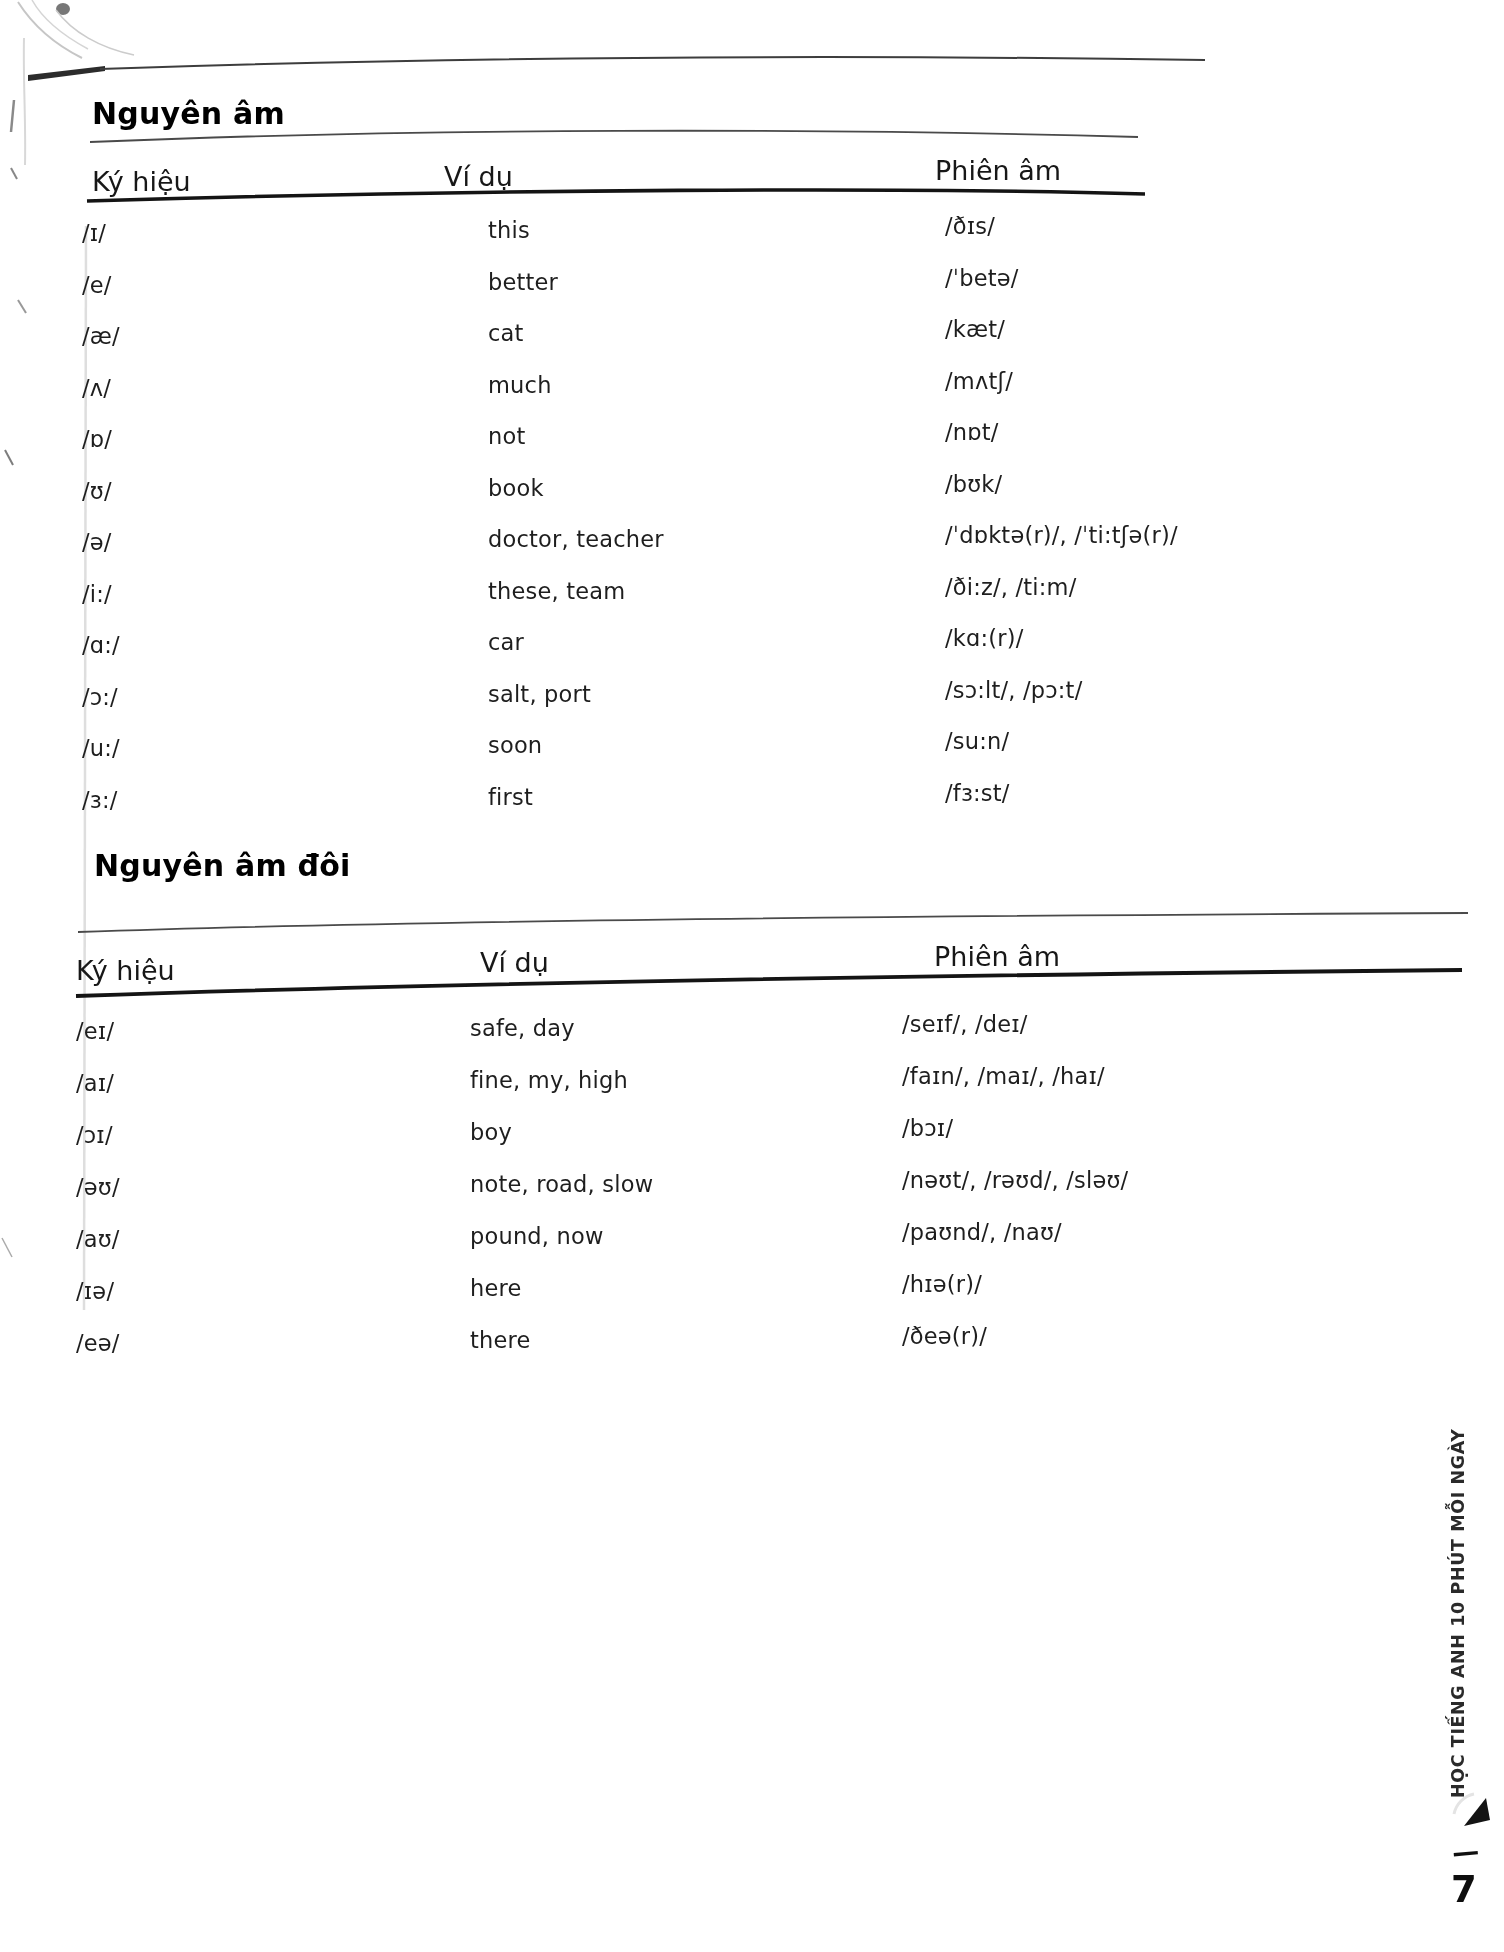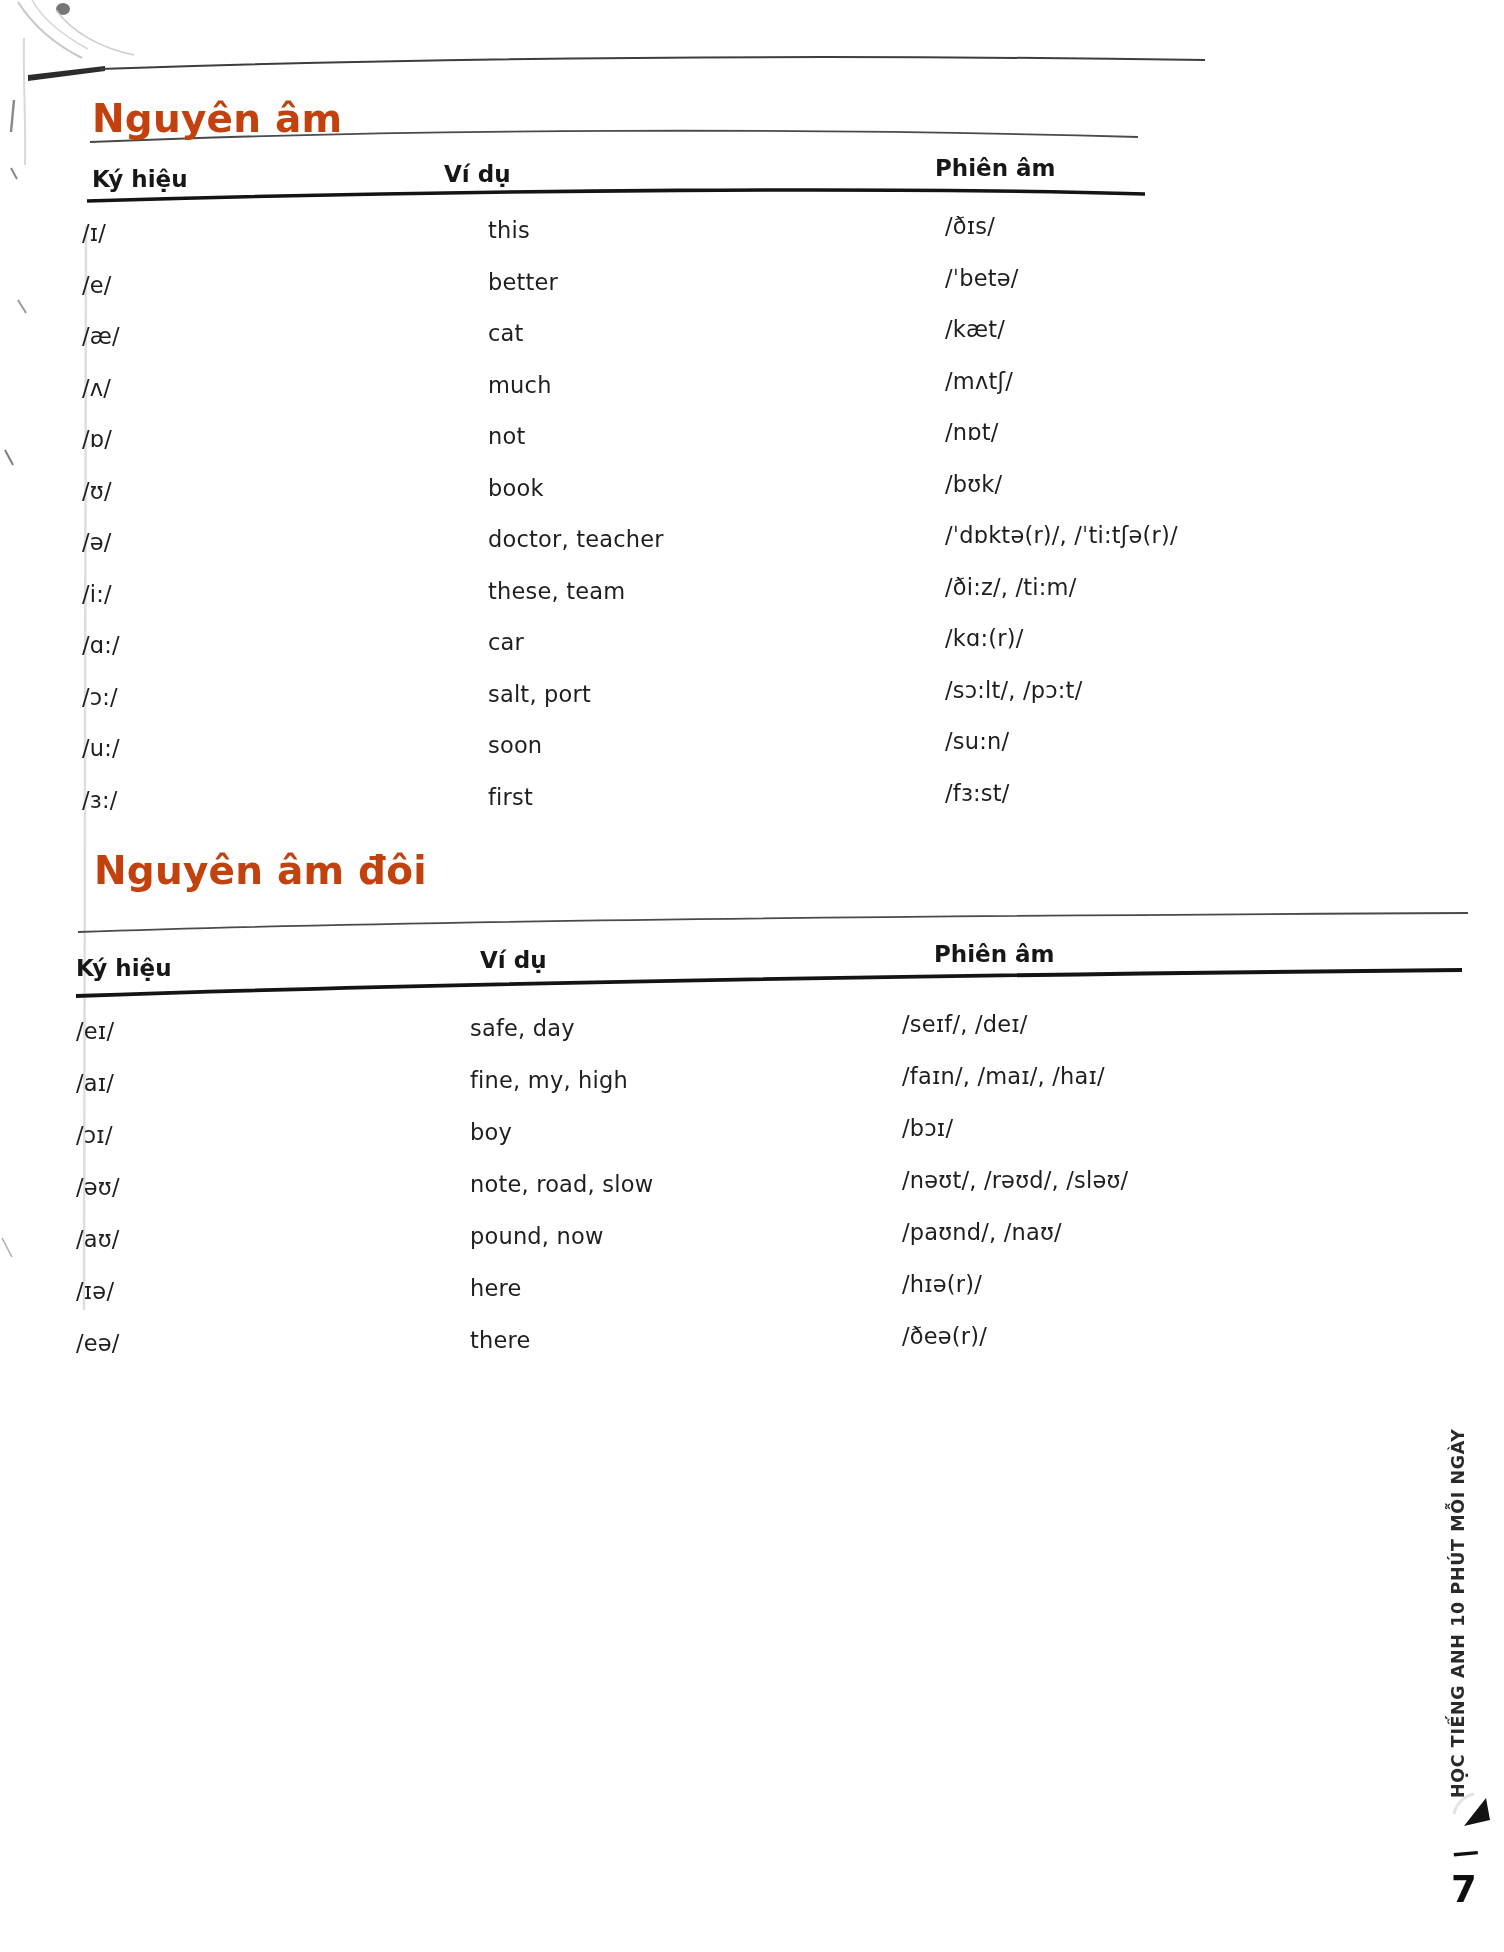--- a/index.html
+++ b/index.html
@@ -6,25 +6,25 @@
   body{
     width:1504px;height:1952px;
     background:#ffffff;
     font-family:"DejaVu Sans","Liberation Sans",sans-serif;
     color:#1b1b1b;
     position:relative;
     overflow:hidden;
   }
   .abs{position:absolute;}
   .sec-title{
-    font-size:39px;font-weight:700;letter-spacing:.2px;
-    white-space:nowrap;color:#c2410c;
+    font-size:30px;font-weight:700;letter-spacing:.2px;
+    white-space:nowrap;color:#000000;
   }
   .th{
-    font-size:23px;font-weight:700;white-space:nowrap;color:#171717;
+    font-size:27px;font-weight:400;white-space:nowrap;color:#171717;
   }
   .ipa-table{position:absolute;}
   .row{position:relative;}
   .t1 .row{height:51.5px;}
   .t2 .row{height:52px;}
   .cell{
     position:absolute;font-size:22.5px;white-space:nowrap;color:#1e1e1e;
     letter-spacing:.2px;
   }
   .cell.sym{left:0;top:12px;}

